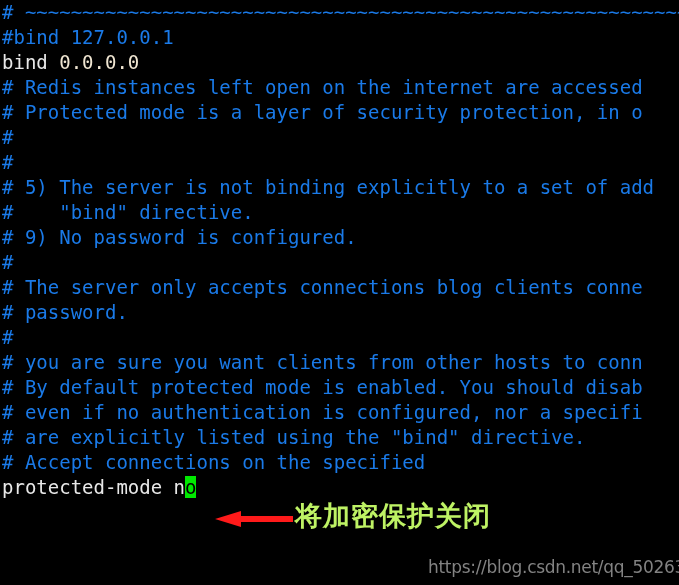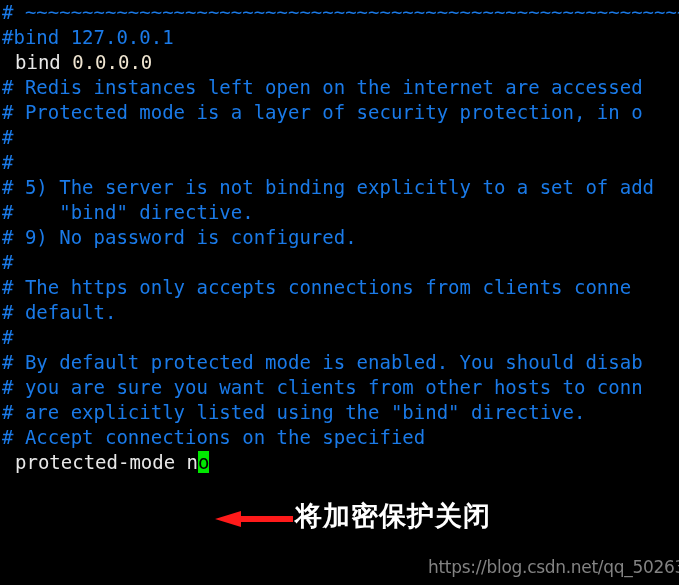--- a/index.html
+++ b/index.html
@@ -28,21 +28,21 @@
     height: 25px;
     line-height: 25px;
     font-size: 19px;
     letter-spacing: 0px;
     white-space: pre;
     color: #1a7ae8;
     padding-left: 2px;
     overflow: visible;
   }
   .line.comment { color: #1a7ae8; }
-  .line.code { color: #e8e8e8; margin-left: 13px; }
+  .line.code { color: #e8e8e8; }
   .val { color: #f0e6d2; }
   .cursor {
     background: #00e800;
     color: #000000;
   }
   
   #arrow {
     position: absolute;
     left: 215px;
     top: 511px;
@@ -50,21 +50,21 @@
     height: 16px;
     pointer-events: none;
   }
   #cjk-note {
     position: absolute;
     left: 295px;
     top: 500px;
     font-family: "DejaVu Sans", "Liberation Sans", sans-serif;
     font-size: 27px;
     font-weight: 700;
-    color: #ffffff;
+    color: #bef264;
     letter-spacing: 1px;
     white-space: nowrap;
     line-height: 32px;
   }
   #watermark {
     position: absolute;
     left: 428px;
     top: 557px;
     font-family: "DejaVu Sans", "Liberation Sans", sans-serif;
     font-size: 17px;
@@ -84,25 +84,26 @@
       <div class="line comment"><span>#bind 127.0.0.1</span></div>
       <div class="line code"><span>bind </span><span class="val">0.0.0.0</span></div>
       <div class="line comment"><span># Redis instances left open on the internet are accessed</span></div>
       <div class="line comment"><span># Protected mode is a layer of security protection, in o</span></div>
       <div class="line comment"><span>#</span></div>
       <div class="line comment"><span>#</span></div>
       <div class="line comment"><span># 5) The server is not binding explicitly to a set of add</span></div>
       <div class="line comment"><span>#    "bind" directive.</span></div>
       <div class="line comment"><span># 9) No password is configured.</span></div>
       <div class="line comment"><span>#</span></div>
-      <div class="line comment"><span># The https only accepts connections from clients conne</span></div>
-      <div class="line comment"><span># default.</span></div>
+      <div class="line comment"><span># The server only accepts connections blog clients conne</span></div>
+      <div class="line comment"><span># password.</span></div>
       <div class="line comment"><span>#</span></div>
+      <div class="line comment"><span># you are sure you want clients from other hosts to conn</span></div>
       <div class="line comment"><span># By default protected mode is enabled. You should disab</span></div>
-      <div class="line comment"><span># you are sure you want clients from other hosts to conn</span></div>
+      <div class="line comment"><span># even if no authentication is configured, nor a specifi</span></div>
       <div class="line comment"><span># are explicitly listed using the "bind" directive.</span></div>
       <div class="line comment"><span># Accept connections on the specified</span></div>
       <div class="line code"><span>protected-mode n</span><span class="cursor">o</span></div>
     </div>
 
   <svg id="arrow" viewBox="0 0 78 16" xmlns="http://www.w3.org/2000/svg">
     <polygon points="0,8 26,0 26,5 78,5 78,11 26,11 26,16" fill="#ff1a1a"></polygon>
   </svg>
 
   <div id="cjk-note">将加密保护关闭</div>

